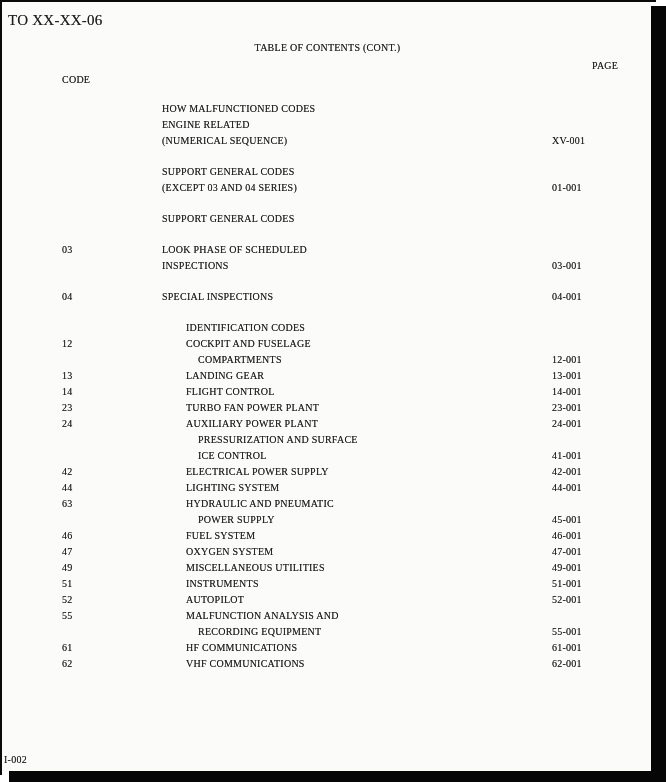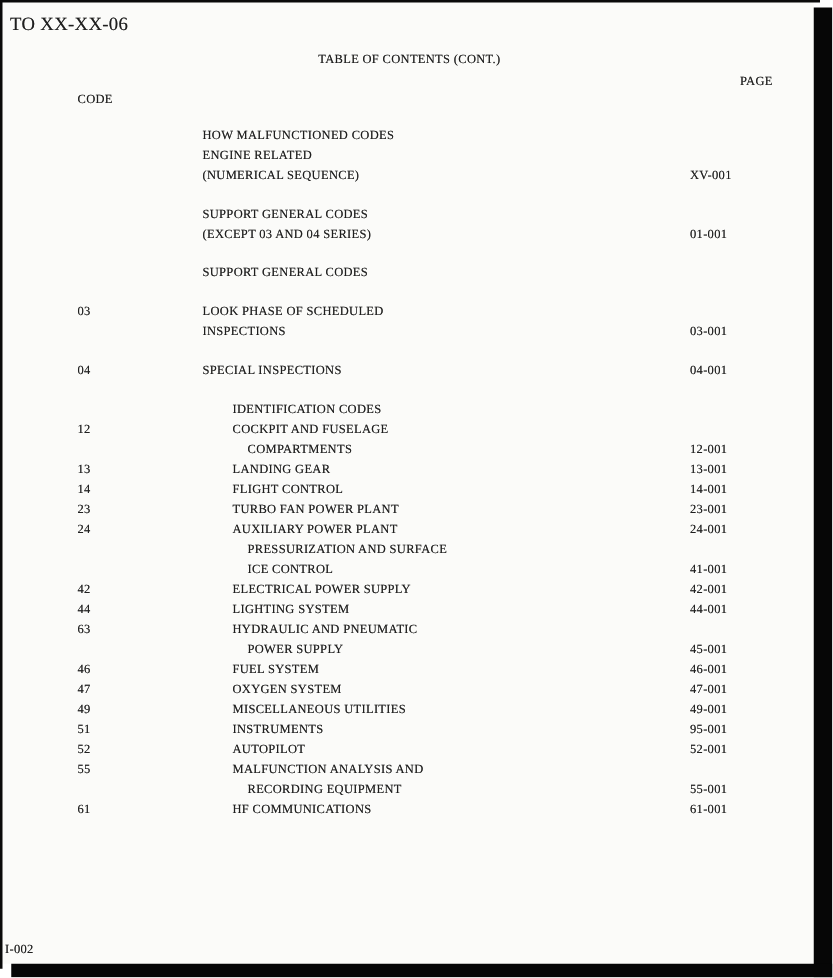--- a/index.html
+++ b/index.html
@@ -204,21 +204,21 @@
         <div class="line">
           <span class="code">49</span>
           <span class="desc">MISCELLANEOUS UTILITIES</span>
           <span class="pagenum">49-001</span>
         </div>
       </div>
       <div class="entry iditem">
         <div class="line">
           <span class="code">51</span>
           <span class="desc">INSTRUMENTS</span>
-          <span class="pagenum">95-001</span>
+          <span class="pagenum">51-001</span>
         </div>
       </div>
       <div class="entry iditem">
         <div class="line">
           <span class="code">52</span>
           <span class="desc">AUTOPILOT</span>
           <span class="pagenum">52-001</span>
         </div>
       </div>
       <div class="entry iditem">
@@ -231,16 +231,23 @@
           <span class="pagenum">55-001</span>
         </div>
       </div>
       <div class="entry iditem">
         <div class="line">
           <span class="code">61</span>
           <span class="desc">HF COMMUNICATIONS</span>
           <span class="pagenum">61-001</span>
         </div>
       </div>
+      <div class="entry iditem">
+        <div class="line">
+          <span class="code">62</span>
+          <span class="desc">VHF COMMUNICATIONS</span>
+          <span class="pagenum">62-001</span>
+        </div>
+      </div>
     </div>
 
   <div id="footer-number" class="txt">I-002</div>
 </div>
 
 </body></html>

